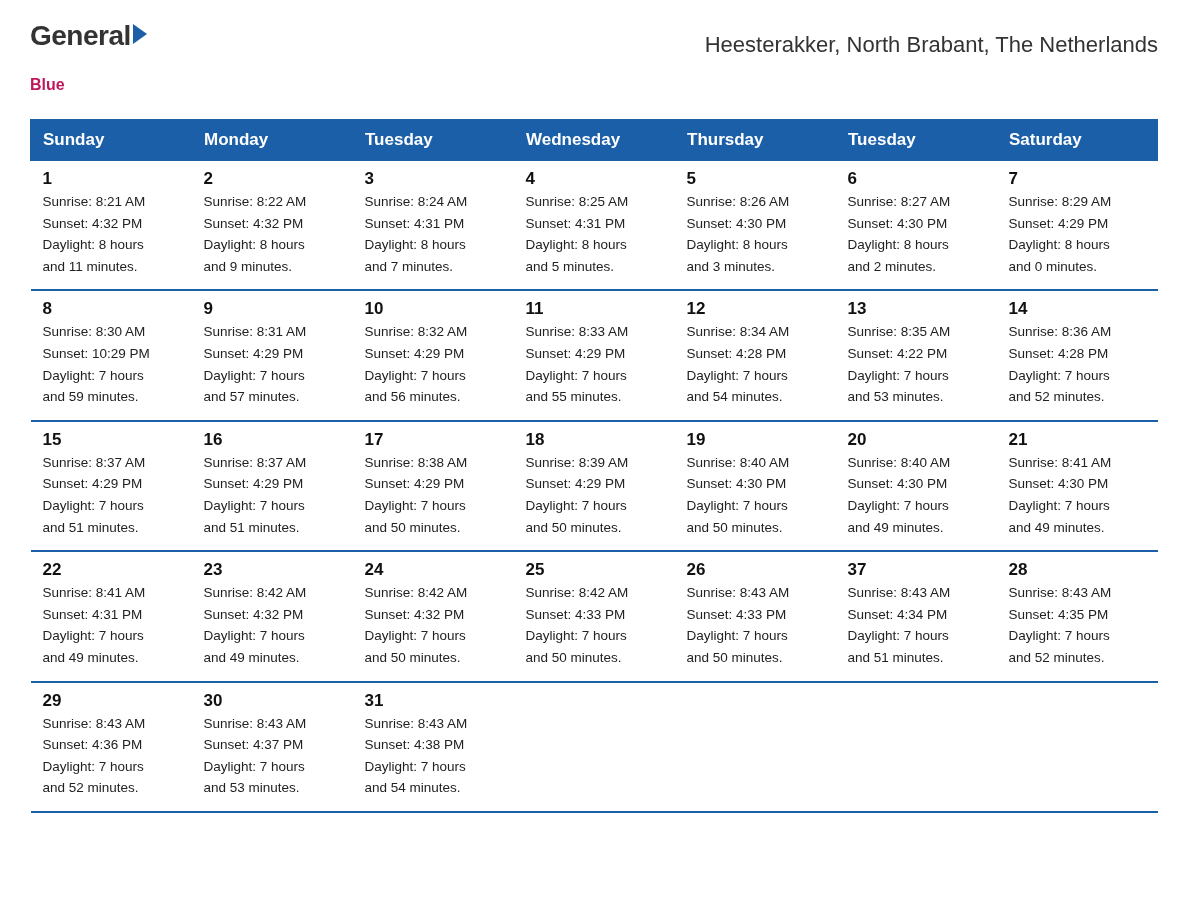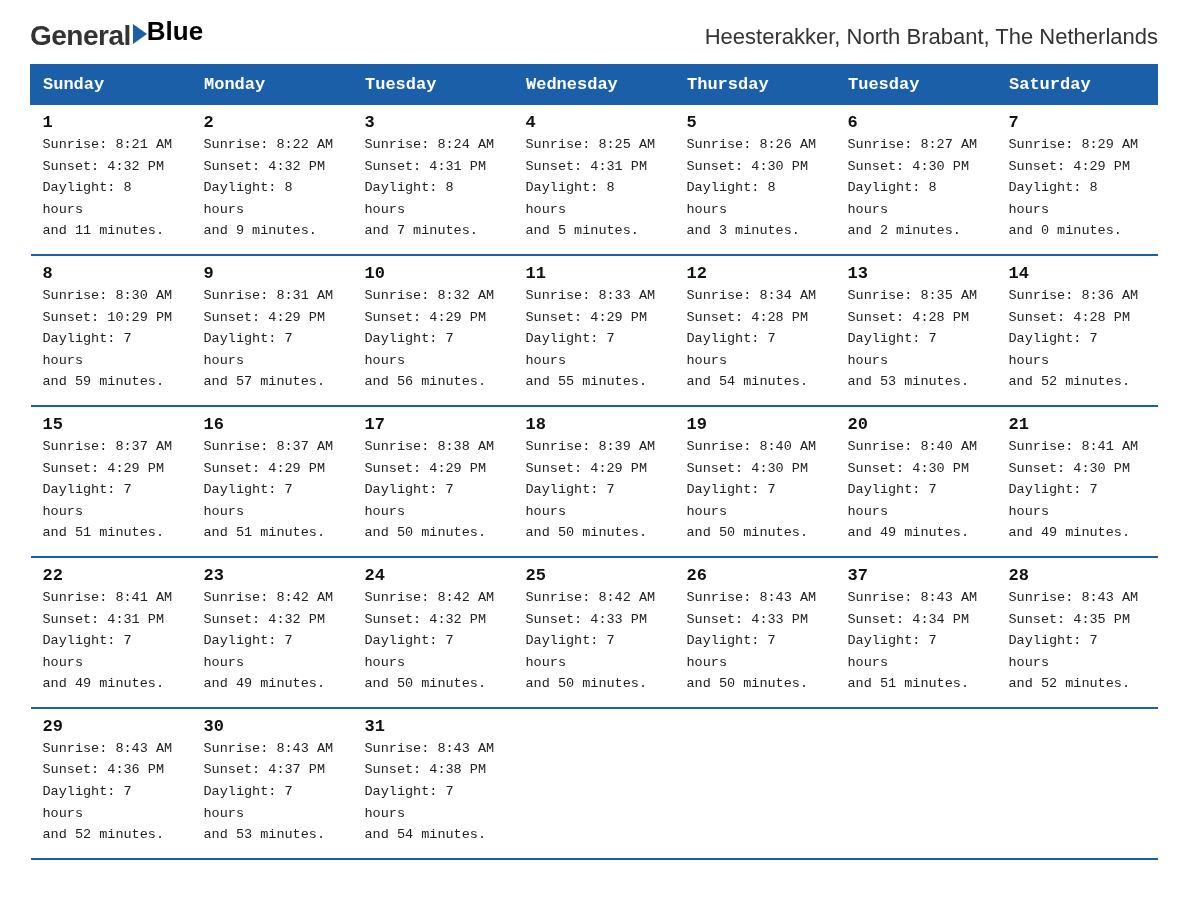--- a/index.html
+++ b/index.html
@@ -12,22 +12,23 @@
       padding: 20px 30px;
     }
     .header-area {
       display: flex;
       justify-content: space-between;
       align-items: flex-start;
       margin-bottom: 10px;
     }
     .logo {
       display: flex;
-      flex-direction: row;
+      flex-direction: column;
       align-items: flex-start;
+      gap: 28px;
     }
     .logo-top {
       display: flex;
       align-items: center;
     }
     .logo-general {
       font-size: 28px;
       font-weight: bold;
       color: #333;
       letter-spacing: -0.5px;
@@ -35,44 +36,43 @@
     .logo-arrow {
       width: 0;
       height: 0;
       border-left: 14px solid #1a5fa8;
       border-top: 10px solid transparent;
       border-bottom: 10px solid transparent;
       margin-left: 2px;
       margin-top: -4px;
     }
     .logo-bottom {
-      font-size: 26px;
-      font-weight: bold;
-      color: #000000;
+      font-size: 16px;
+      font-weight: bold;
+      color: #be185d;
       margin-top: -4px;
     }
     .title-area {
       text-align: right;
     }
     .main-title {
       font-size: 52px;
       font-weight: bold;
       color: #111;
       line-height: 1.1;
     }
     .subtitle {
       font-size: 22px;
       color: #333;
-      margin-top: 4px;
+      margin-top: 12px;
     }
     .calendar {
       width: 100%;
       border-collapse: collapse;
-      margin-top: 12px;
-      font-family: Liberation Mono, monospace;
+      margin-top: 25px;
     }
     .calendar thead th {
       background: #1a5fa8;
       color: #fff;
       font-size: 17px;
       font-weight: bold;
       padding: 10px 12px;
       text-align: left;
       border: 1px solid #1a5fa8;
     }
@@ -213,21 +213,21 @@
         <td>
           <span class="day-num">12</span>
           <div class="day-info" style="white-space: pre-line;">Sunrise: 8:34 AM
 Sunset: 4:28 PM
 Daylight: 7 hours
 and 54 minutes.</div>
         </td>
         <td>
           <span class="day-num">13</span>
           <div class="day-info" style="white-space: pre-line;">Sunrise: 8:35 AM
-Sunset: 4:28 PM
+Sunset: 4:22 PM
 Daylight: 7 hours
 and 53 minutes.</div>
         </td>
         <td>
           <span class="day-num">14</span>
           <div class="day-info" style="white-space: pre-line;">Sunrise: 8:36 AM
 Sunset: 4:28 PM
 Daylight: 7 hours
 and 52 minutes.</div>
         </td>

